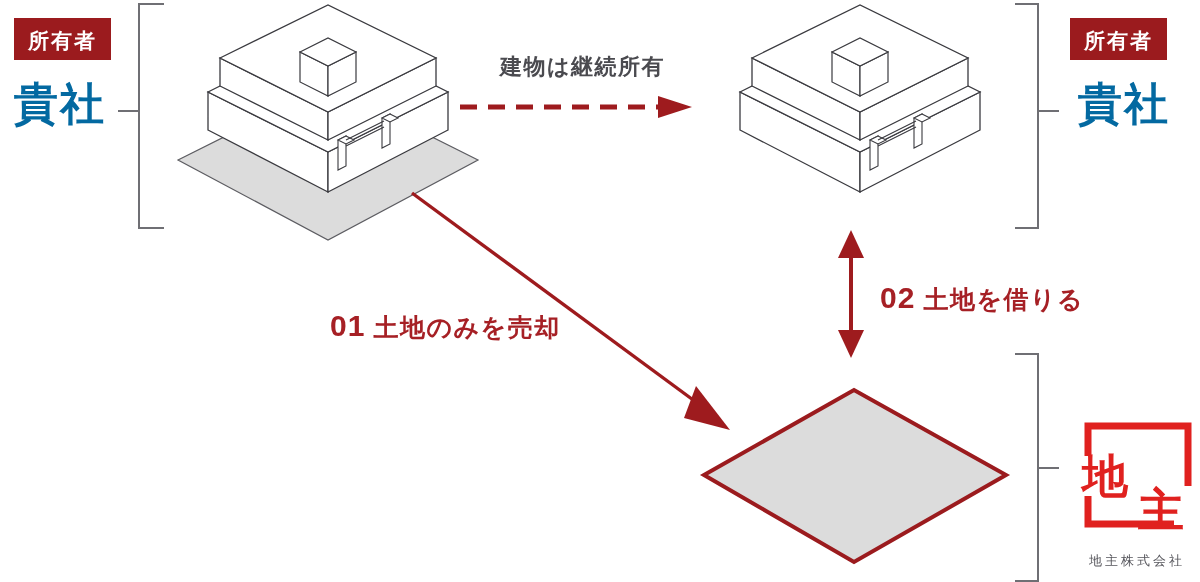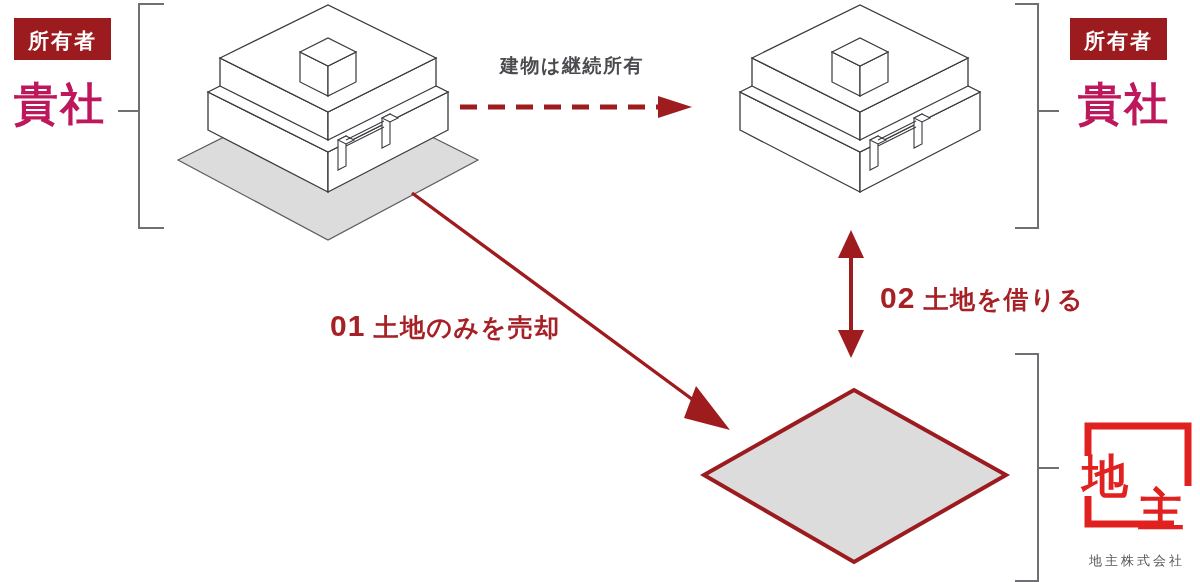--- a/index.html
+++ b/index.html
@@ -25,21 +25,21 @@
     color: #ffffff;
     font-size: 21px;
     font-weight: 700;
     letter-spacing: 2px;
     padding: 12px 14px 9px 14px;
     line-height: 1;
     white-space: nowrap;
     box-sizing: border-box;
   }
   .owner-name {
-    color: #be185d;
+    color: #0369a1;
     font-size: 44px;
     font-weight: 700;
     letter-spacing: 2px;
     line-height: 1;
     white-space: nowrap;
     text-align: center;
   }
 
   
   .bracket {
@@ -71,21 +71,21 @@
     letter-spacing: 1px;
   }
   .step-text {
     font-size: 25px;
     font-weight: 700;
     letter-spacing: 1.5px;
     margin-left: 8px;
   }
   .dash-label {
     color: #4a4a4f;
-    font-size: 19px;
+    font-size: 22px;
     font-weight: 600;
     letter-spacing: 1.5px;
     white-space: nowrap;
     line-height: 1;
   }
 
   
   .logo-wrap { width: 118px; }
   .logo-caption {
     color: #55555b;

